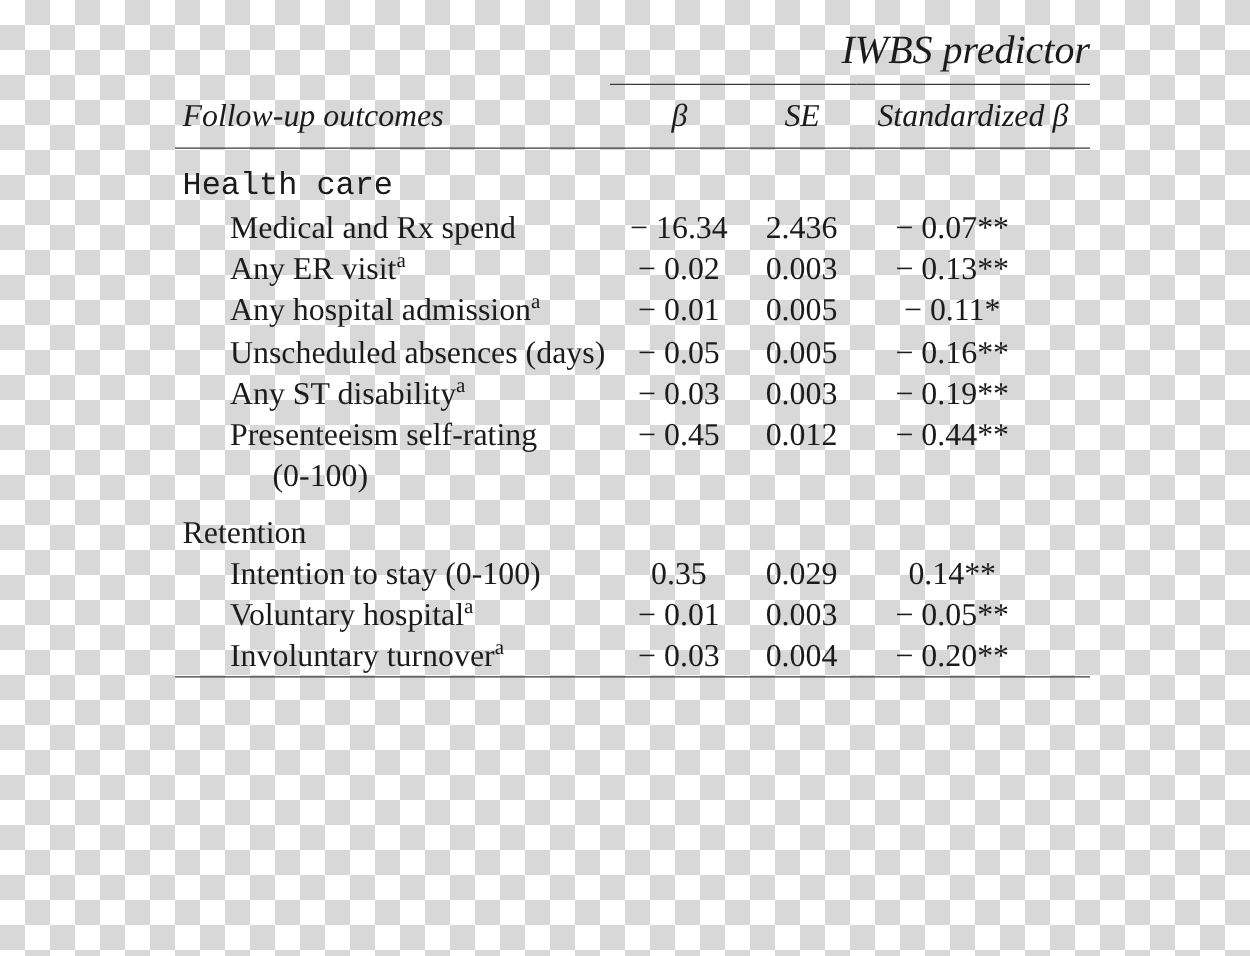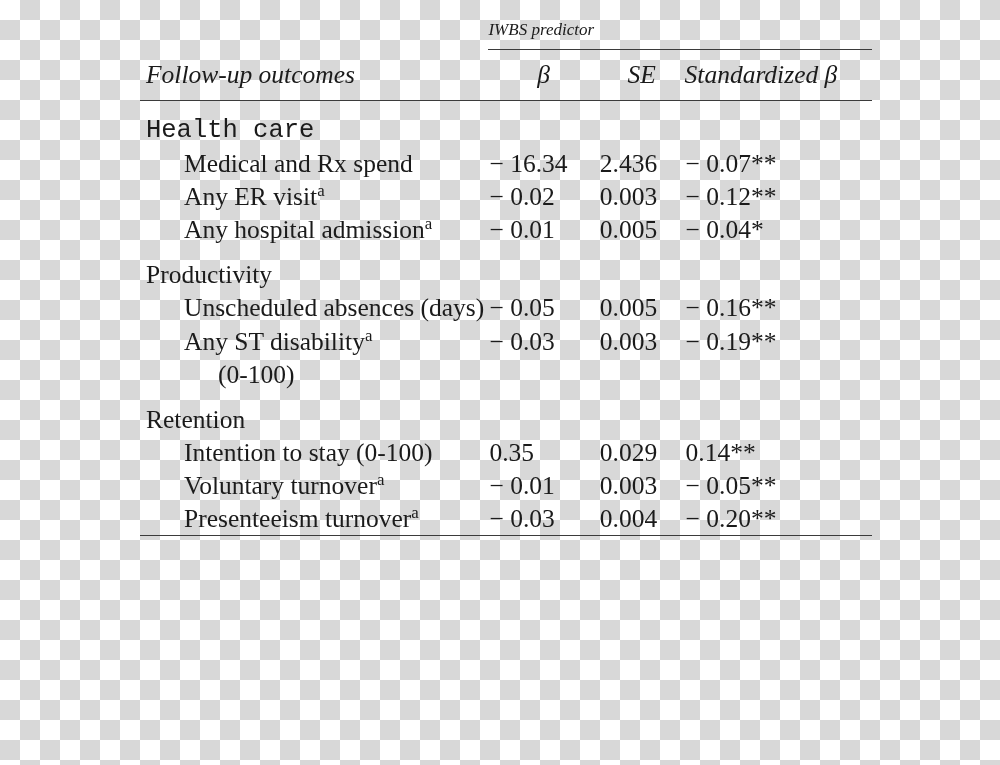--- a/index.html
+++ b/index.html
@@ -35,23 +35,23 @@
     box-sizing: border-box;
     padding: 14px 128px 0 140px;
   }
   table.tbl {
     border-collapse: collapse;
     width: 732px;
     font-size: 25.5px;
     line-height: 1.22;
   }
   .spanhead {
-    text-align: left;
-    font-style: italic;
-    font-size: 17px;
+    text-align: right;
+    font-style: italic;
+    font-size: 32px;
     padding: 6px 0 8px 0;
     border-bottom: 1.6px solid #3b3b3b;
   }
   .spanhead-blank {
     border: none;
   }
   tr.colheads td {
     padding: 9px 0 10px 0;
     border-bottom: 1.6px solid #3b3b3b;
     vertical-align: bottom;
@@ -61,28 +61,29 @@
     font-style: italic;
     text-align: left;
     padding-left: 6px !important;
   }
   .h-beta, .h-se {
     font-style: italic;
     text-align: center;
   }
   .h-std {
     font-style: italic;
+    text-align: center;
   }
   td.lbl {
     text-align: left;
     white-space: nowrap;
     padding: 1px 0 1px 6px;
   }
   td.num {
-    text-align: left;
+    text-align: center;
     white-space: nowrap;
     font-variant-numeric: lining-nums;
   }
   td.beta { width: 118px; padding-right: 2px; }
   td.se   { width: 92px;  padding-right: 2px; }
   td.std  { width: 172px; padding-right: 34px; }
   .grp td.lbl { padding-top: 13px; }
   .grp-first td.lbl { padding-top: 14px; font-family: Liberation Mono, monospace; }
   .indent { padding-left: 44px !important; }
   .indent2 { padding-left: 78px !important; }
@@ -131,46 +132,46 @@
       <tr>
         <td class="lbl indent"><span>Medical and Rx spend</span></td>
         <td class="num beta">− 16.34</td>
         <td class="num se">2.436</td>
         <td class="num std">− 0.07**</td>
       </tr>
       <tr>
         <td class="lbl indent"><span>Any ER visit</span><sup>a</sup></td>
         <td class="num beta">− 0.02</td>
         <td class="num se">0.003</td>
-        <td class="num std">− 0.12**</td>
+        <td class="num std">− 0.13**</td>
       </tr>
       <tr>
         <td class="lbl indent"><span>Any hospital admission</span><sup>a</sup></td>
         <td class="num beta">− 0.01</td>
         <td class="num se">0.005</td>
-        <td class="num std">− 0.04*</td>
-      </tr>
-
-      <tr class="grp">
-        <td class="lbl">Productivity</td>
-        <td class="num beta"></td>
-        <td class="num se"></td>
-        <td class="num std"></td>
-      </tr>
+        <td class="num std">− 0.11*</td>
+      </tr>
+
       <tr>
         <td class="lbl indent"><span>Unscheduled absences (days)</span></td>
         <td class="num beta">− 0.05</td>
         <td class="num se">0.005</td>
         <td class="num std">− 0.16**</td>
       </tr>
       <tr>
         <td class="lbl indent"><span>Any ST disability</span><sup>a</sup></td>
         <td class="num beta">− 0.03</td>
         <td class="num se">0.003</td>
         <td class="num std">− 0.19**</td>
+      </tr>
+      <tr>
+        <td class="lbl indent"><span>Presenteeism self-rating</span></td>
+        <td class="num beta">− 0.45</td>
+        <td class="num se">0.012</td>
+        <td class="num std">− 0.44**</td>
       </tr>
       <tr>
         <td class="lbl indent2">(0-100)</td>
         <td class="num beta"></td>
         <td class="num se"></td>
         <td class="num std"></td>
       </tr>
 
       <tr class="grp">
         <td class="lbl">Retention</td>
@@ -178,27 +179,27 @@
         <td class="num se"></td>
         <td class="num std"></td>
       </tr>
       <tr>
         <td class="lbl indent"><span>Intention to stay (0-100)</span></td>
         <td class="num beta">0.35</td>
         <td class="num se">0.029</td>
         <td class="num std">0.14**</td>
       </tr>
       <tr>
-        <td class="lbl indent"><span>Voluntary turnover</span><sup>a</sup></td>
+        <td class="lbl indent"><span>Voluntary hospital</span><sup>a</sup></td>
         <td class="num beta">− 0.01</td>
         <td class="num se">0.003</td>
         <td class="num std">− 0.05**</td>
       </tr>
       <tr>
-        <td class="lbl indent"><span>Presenteeism turnover</span><sup>a</sup></td>
+        <td class="lbl indent"><span>Involuntary turnover</span><sup>a</sup></td>
         <td class="num beta">− 0.03</td>
         <td class="num se">0.004</td>
         <td class="num std">− 0.20**</td>
       </tr>
 
       <tr class="rule-bottom">
         <td colspan="4" style="padding-top:14px"></td>
       </tr>
     </tbody>
   </table>

